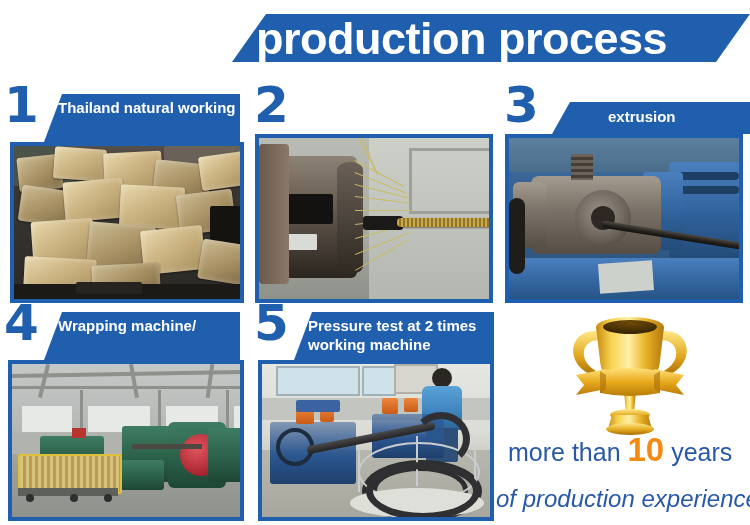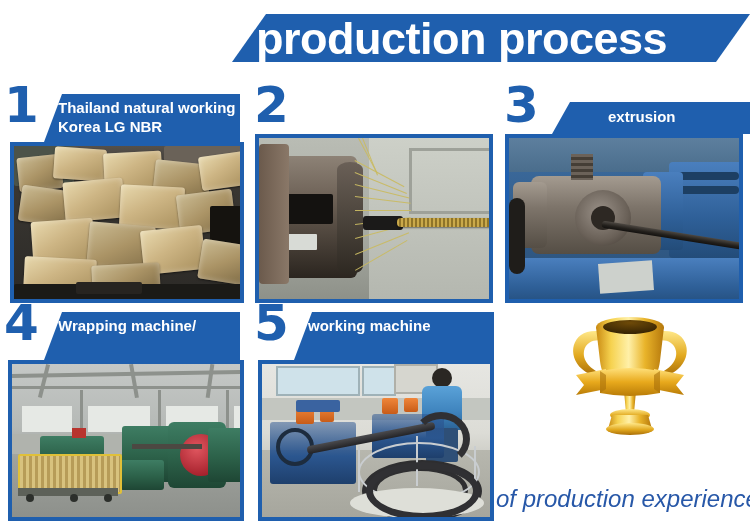--- a/index.html
+++ b/index.html
@@ -112,21 +112,20 @@
 <div class="page">
 
   <div class="title-banner"></div>
   <div class="title-text">production process</div>
 
   <div class="panel" style="left:0px;top:88px;width:245px;height:215px;">
     <div class="num">1</div>
     <div class="label" style="left:44px;top:6px;width:196px;height:48px;padding:4px 0 0 14px;
          clip-path:polygon(18px 0,196px 0,196px 48px,0 48px);">
       <span class="ltxt">Thailand natural working</span>
-      <span class="ltxt">Korea LG NBR</span>
     </div>
     <div class="photo" style="left:10px;top:54px;width:234px;height:161px;">
       <div class="inner ph1">
         <div class="blk" style="left:0;top:0;width:60px;height:40px;background:#4c5349;"></div>
         <div class="blk" style="left:150px;top:0;width:84px;height:34px;background:#6a6258;"></div>
         <div class="bale d" style="left:4px;top:10px;width:44px;height:34px;transform:rotate(-6deg);"></div>
         <div class="bale" style="left:40px;top:2px;width:52px;height:32px;transform:rotate(4deg);"></div>
         <div class="bale" style="left:90px;top:6px;width:58px;height:38px;transform:rotate(-3deg);"></div>
         <div class="bale d" style="left:140px;top:16px;width:56px;height:36px;transform:rotate(6deg);"></div>
         <div class="bale" style="left:186px;top:8px;width:46px;height:34px;transform:rotate(-8deg);"></div>
@@ -239,20 +238,21 @@
         <div style="position:absolute;left:92px;top:130px;width:8px;height:8px;border-radius:50%;background:#2c2f2b;"></div>
         <div style="position:absolute;left:60px;top:64px;width:14px;height:10px;background:#b8342e;"></div>
       </div>
     </div>
   </div>
 
   <div class="panel" style="left:250px;top:306px;width:245px;height:215px;">
     <div class="num">5</div>
     <div class="label" style="left:44px;top:6px;width:200px;height:48px;padding:4px 0 0 14px;
          clip-path:polygon(18px 0,200px 0,200px 48px,0 48px);">
+      <span class="ltxt">Pressure test at 2 times</span>
       <span class="ltxt">working machine</span>
     </div>
     <div class="photo" style="left:8px;top:54px;width:236px;height:161px;">
       <div class="inner ph5">
         <div class="bwin" style="left:14px;top:2px;width:80px;height:26px;"></div>
         <div class="bwin" style="left:100px;top:2px;width:30px;height:26px;"></div>
         <div style="position:absolute;left:132px;top:0;width:40px;height:26px;background:#d6d6cf;border:2px solid #b0b0a8;"></div>
         <div style="position:absolute;left:0;top:34px;width:236px;height:22px;background:#c3c6c0;"></div>
         <div style="position:absolute;left:0;top:86px;width:236px;height:75px;background:linear-gradient(180deg,#b7b7ae,#a4a49b);"></div>
         <div class="worker-head" style="left:170px;top:4px;width:20px;height:20px;"></div>
@@ -321,16 +321,17 @@
       <ellipse cx="110" cy="126" rx="24" ry="6" fill="url(#gold2)"></ellipse>
 
       <path d="M56 72 L86 66 L86 86 L56 92 L64 82 Z" fill="url(#ribbon)"></path>
       <path d="M164 72 L134 66 L134 86 L164 92 L156 82 Z" fill="url(#ribbon)"></path>
       <path d="M80 68 Q110 62 140 68 L140 90 Q110 96 80 90 Z" fill="url(#ribbon)"></path>
       <path d="M80 90 L86 86 L86 72 L80 68 Z" fill="#A8700A" opacity=".6"></path>
       <path d="M140 90 L134 86 L134 72 L140 68 Z" fill="#A8700A" opacity=".6"></path>
     </svg>
   </div>
 
+  <div class="more-line"><span>more than</span>&nbsp;<span class="big">10</span>&nbsp;<span>years</span></div>
 
   <div class="exp-line">of production experience</div>
 
 </div>
 
 </body></html>

